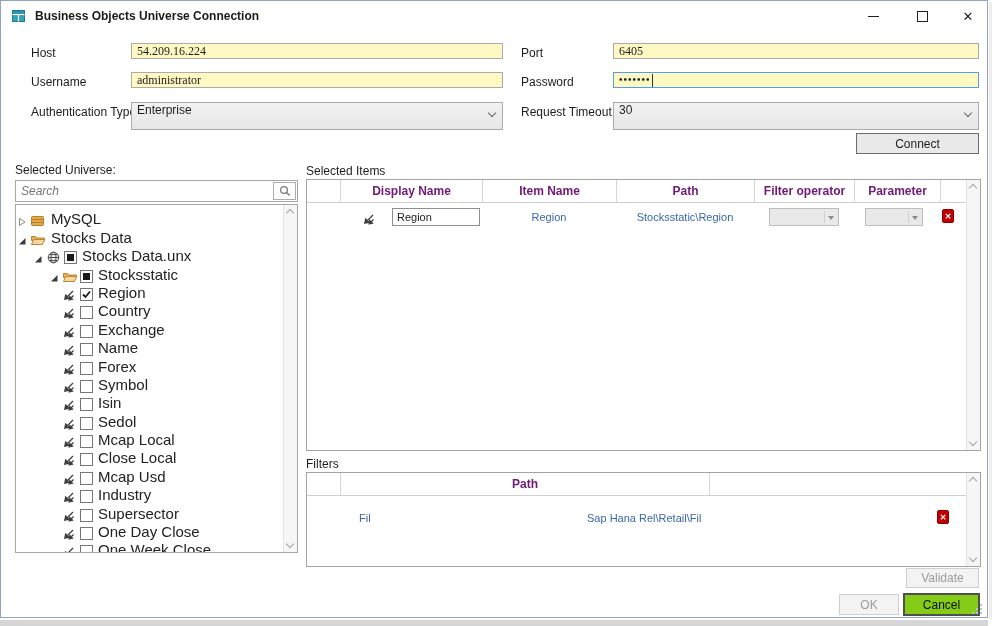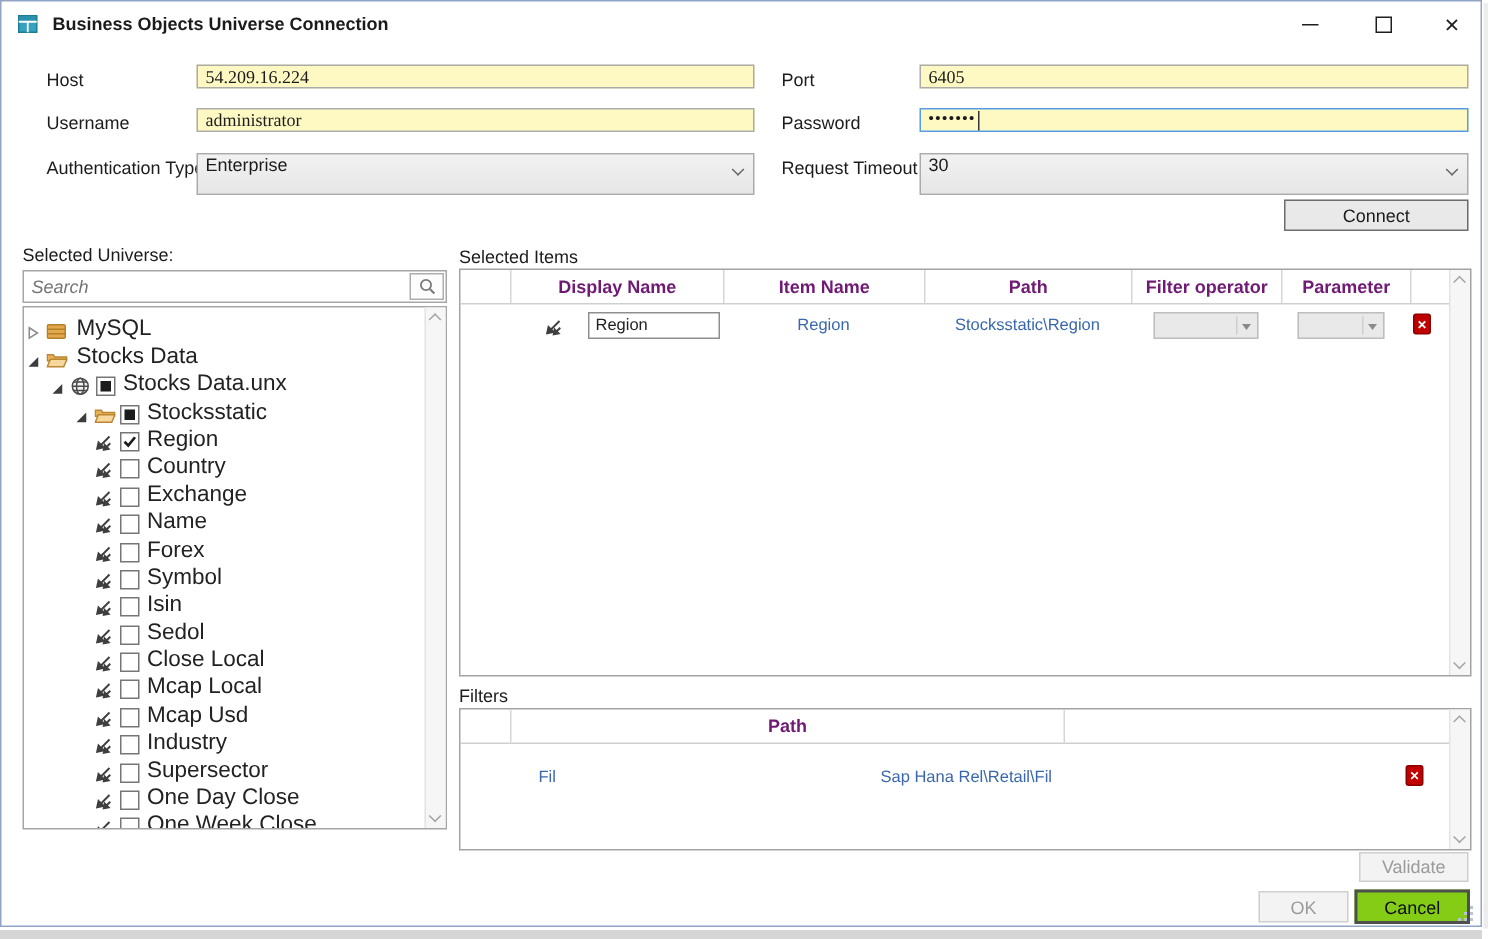--- a/index.html
+++ b/index.html
@@ -358,37 +358,37 @@
             <svg width="12" height="12" viewBox="0 0 12 12">
               <g stroke="#3f3f3f" stroke-width="1.3" fill="#3f3f3f">
                 <line x1="10" y1="2" x2="4.5" y2="7.5"></line>
                 <polygon points="1.8,10.2 6,9.3 2.7,6"></polygon>
                 <line x1="10.5" y1="6.5" x2="8" y2="9"></line>
                 <polygon points="6.2,10.8 9.4,10.2 6.8,7.6"></polygon>
               </g>
             </svg>
           </span>
           <span class="t-cb"></span>
+          <span class="t-lbl">Mcap Local</span>
+        </div>
+        <div class="tree-row">
+          <span style="flex: 0 0 auto; width: 34px;"></span>
+          <span class="t-exp"></span>
+          <span class="t-ico">
+            <svg width="12" height="12" viewBox="0 0 12 12">
+              <g stroke="#3f3f3f" stroke-width="1.3" fill="#3f3f3f">
+                <line x1="10" y1="2" x2="4.5" y2="7.5"></line>
+                <polygon points="1.8,10.2 6,9.3 2.7,6"></polygon>
+                <line x1="10.5" y1="6.5" x2="8" y2="9"></line>
+                <polygon points="6.2,10.8 9.4,10.2 6.8,7.6"></polygon>
+              </g>
+            </svg>
+          </span>
+          <span class="t-cb"></span>
           <span class="t-lbl">Close Local</span>
-        </div>
-        <div class="tree-row">
-          <span style="flex: 0 0 auto; width: 34px;"></span>
-          <span class="t-exp"></span>
-          <span class="t-ico">
-            <svg width="12" height="12" viewBox="0 0 12 12">
-              <g stroke="#3f3f3f" stroke-width="1.3" fill="#3f3f3f">
-                <line x1="10" y1="2" x2="4.5" y2="7.5"></line>
-                <polygon points="1.8,10.2 6,9.3 2.7,6"></polygon>
-                <line x1="10.5" y1="6.5" x2="8" y2="9"></line>
-                <polygon points="6.2,10.8 9.4,10.2 6.8,7.6"></polygon>
-              </g>
-            </svg>
-          </span>
-          <span class="t-cb"></span>
-          <span class="t-lbl">Mcap Local</span>
         </div>
         <div class="tree-row">
           <span style="flex: 0 0 auto; width: 34px;"></span>
           <span class="t-exp"></span>
           <span class="t-ico">
             <svg width="12" height="12" viewBox="0 0 12 12">
               <g stroke="#3f3f3f" stroke-width="1.3" fill="#3f3f3f">
                 <line x1="10" y1="2" x2="4.5" y2="7.5"></line>
                 <polygon points="1.8,10.2 6,9.3 2.7,6"></polygon>
                 <line x1="10.5" y1="6.5" x2="8" y2="9"></line>

